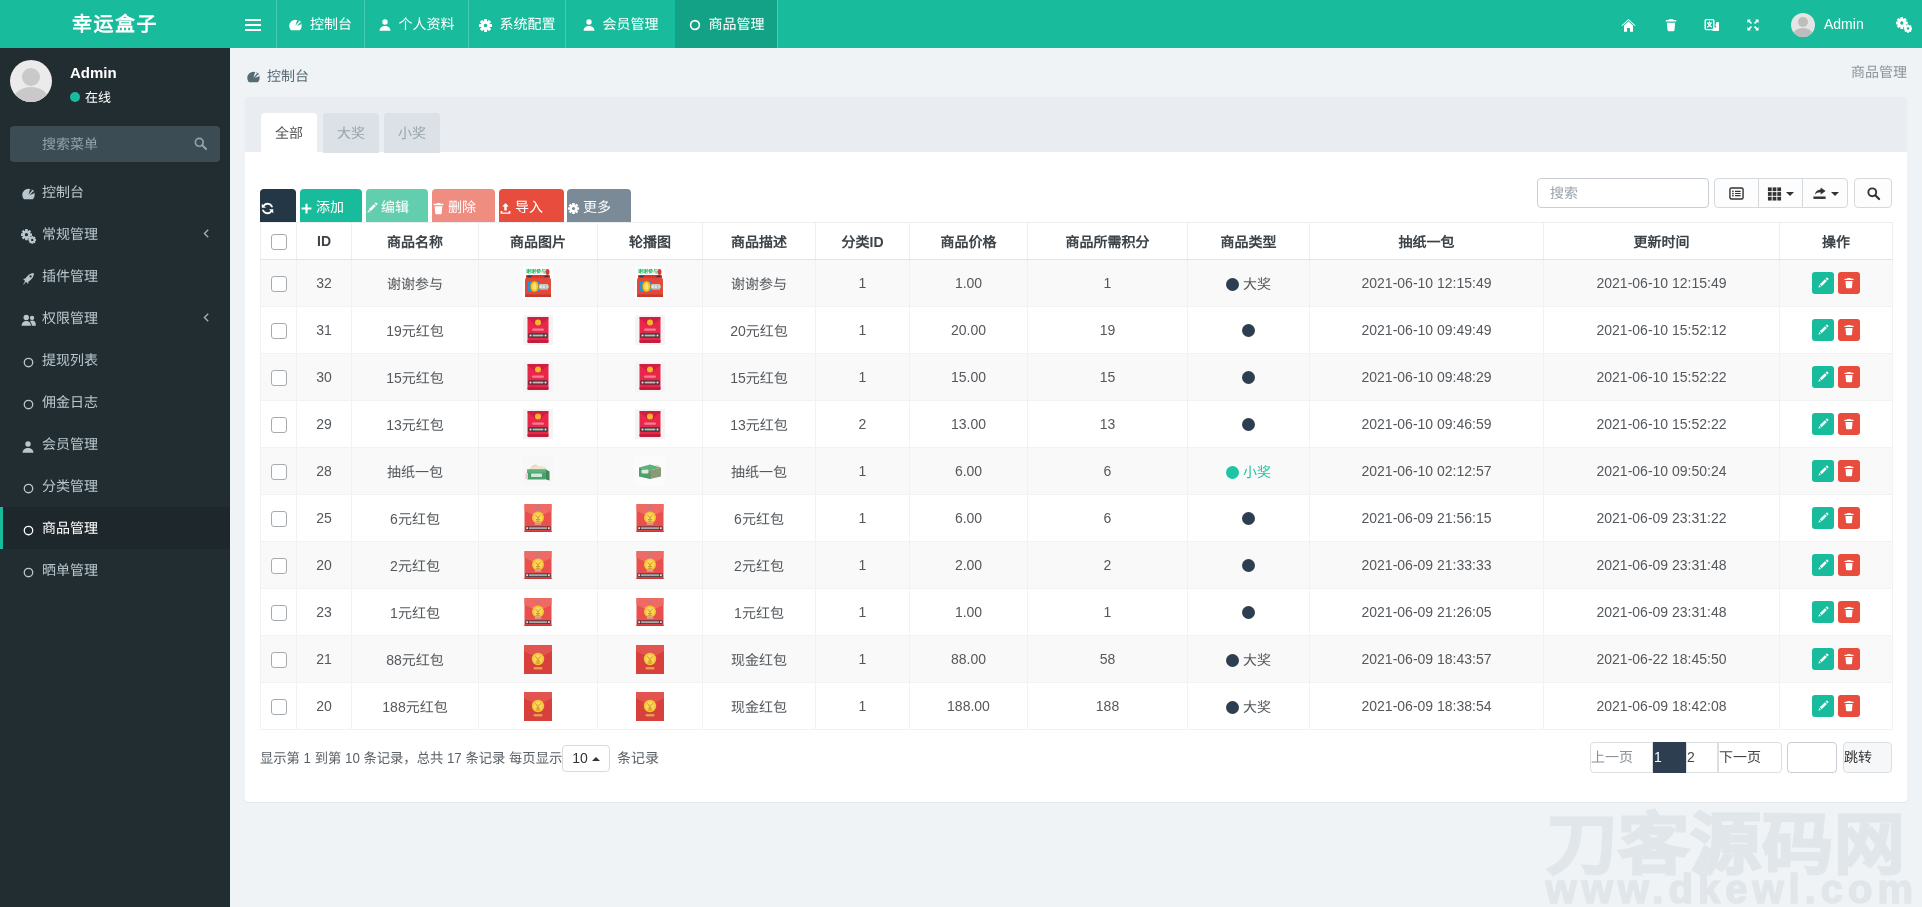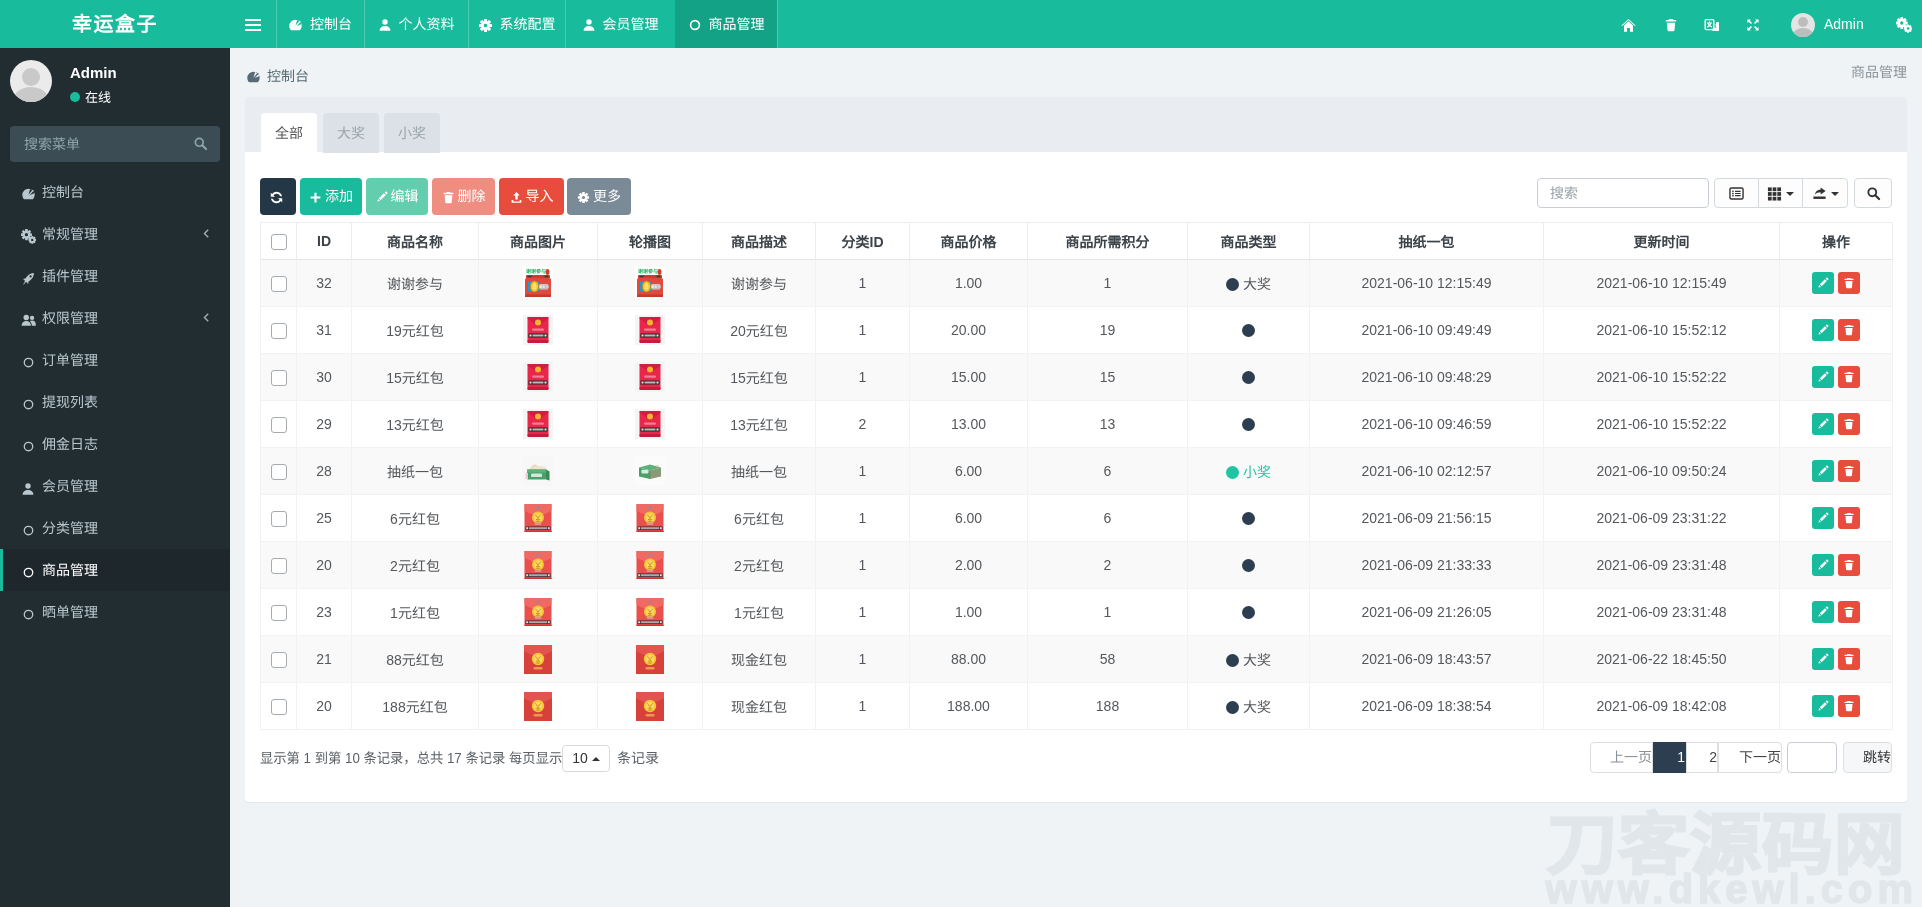--- a/index.html
+++ b/index.html
@@ -6,21 +6,21 @@
 
 #sidebar{position:absolute;left:0;top:0;width:230px;height:907px;background:#222d32;z-index:5}
 #logo{height:48px;background:#18bc9c;color:#fff;font-size:20px;font-weight:bold;text-align:center;line-height:48px;letter-spacing:1.5px}
 #userpanel{position:relative;height:62px;margin:12px 0 0 10px}
 #avatar{position:absolute;left:0;top:0;width:42px;height:42px;border-radius:50%;background:#ebebeb;overflow:hidden}
 #avatar i{position:absolute;left:12px;top:8px;width:18px;height:18px;border-radius:50%;background:#c9c9c9}
 #avatar u{position:absolute;left:4px;top:27px;width:34px;height:24px;border-radius:50%;background:#c9c9c9}
 #uname{position:absolute;left:60px;top:4px;color:#fff;font-weight:bold;font-size:15px}
 #ustat{position:absolute;left:60px;top:27px;color:#fff;font-size:13px}
 #ustat b{display:inline-block;width:10px;height:10px;border-radius:50%;background:#18bc9c;margin-right:5px}
-#sidesearch{position:absolute;left:10px;top:126px;width:210px;height:36px;background:#3b4c54;border-radius:4px;color:#90a4ab;font-size:14px;line-height:36px;padding-left:14px}
+#sidesearch{position:absolute;left:10px;top:126px;width:210px;height:36px;background:#3b4c54;border-radius:4px;color:#90a4ab;font-size:14px;line-height:36px;padding-left:32px}
 #sidesearch svg{position:absolute;right:12px;top:10px}
 #menu{position:absolute;top:171px;left:0;width:230px;list-style:none}
 #menu li{height:42px;line-height:42px;color:#b8c7ce;font-size:14px;position:relative;border-left:3px solid transparent;padding-left:18px}
 #menu li .mi{display:inline-block;width:14px;margin-right:7px;text-align:center;vertical-align:middle}
 #menu li.active{background:#1e282c;border-left-color:#18bc9c;color:#fff}
 #menu li .arr{position:absolute;right:18px;top:15px;opacity:.85;line-height:0}
 
 #navbar{position:absolute;left:230px;top:0;right:0;height:48px;background:#18bc9c;z-index:4;color:#fff}
 .nitem{position:absolute;top:0;height:48px;line-height:48px;text-align:center;font-size:14px;color:#fff}
 .nitem svg{margin-right:7px}
@@ -31,39 +31,39 @@
 
 #crumb{position:absolute;left:246px;top:65px;font-size:14px;color:#576b77}
 #crumb svg{margin-right:6px}
 #crumbr{position:absolute;right:15px;top:61px;font-size:14px;color:#8c959c}
 #panel{position:absolute;left:245px;top:97px;width:1662px;height:705px;background:#fff;border-radius:4px;box-shadow:0 1px 1px rgba(0,0,0,.05)}
 #phead{position:absolute;left:0;top:0;width:100%;height:55px;background:#e9edf1;border-radius:4px 4px 0 0}
 .tab{position:absolute;top:16px;height:40px;line-height:40px;width:56px;text-align:center;font-size:14px;border-radius:4px 4px 0 0}
 .tab.on{background:#fff;color:#555}
 .tab.off{background:#dbe1e6;color:#9aa5ad}
 
-.btn{position:absolute;top:81px;height:37px;line-height:37px;border-radius:4px;color:#fff;font-size:14px;text-align:center}
+.btn{position:absolute;top:92px;height:37px;line-height:37px;border-radius:4px;color:#fff;font-size:14px;text-align:left}
 .btn svg{margin-right:3px}
 
 #srch{position:absolute;top:81px;left:1292px;width:172px;height:30px;border:1px solid #c8ced3;border-radius:4px;background:#fff;color:#9aa3ab;font-size:14px;line-height:28px;padding-left:12px}
 .tbtn{position:absolute;top:81px;height:30px;background:#fdfdfd;border:1px solid #d4d9dd;line-height:28px;text-align:center}
 
 #tbl{position:absolute;left:15px;top:125px;border-collapse:collapse;table-layout:fixed;width:1632px;font-size:14px}
 #tbl th{height:37px;font-size:14px;color:#3c4349;border:1px solid #eceeef;border-bottom:1px solid #e2e5e7;font-weight:bold;background:#fff}
 #tbl td{height:47px;color:#54585c;text-align:center;border:1px solid #f1f2f3;padding:0}
 #tbl tr.od td{background:#f9f9f9}
 .ck{display:inline-block;width:16px;height:16px;border:1px solid #a6abb0;border-radius:3px;background:#fff;vertical-align:middle}
 .dot{display:inline-block;width:13px;height:13px;border-radius:50%;background:#2c3e50;vertical-align:-2px}
 .dot.g{background:#1dc5a3}
 .tgreen{color:#1dc5a3}
 .abtn{display:inline-block;width:22px;height:22px;border-radius:3px;vertical-align:middle}
 .abtn svg{margin-top:4px}
 
 #foot{position:absolute;left:15px;top:648px;width:1632px;font-size:14px;color:#5b6166;line-height:27px}
-.pgbtn{position:absolute;top:0;height:31px;line-height:29px;text-align:right;border:1px solid #dcdfe2;background:#fff;font-size:14px;color:#8b9299}
+.pgbtn{position:absolute;top:0;height:31px;line-height:29px;text-align:left;border:1px solid #dcdfe2;background:#fff;font-size:14px;color:#8b9299}
 #wm1{position:absolute;right:16px;top:805px;font-size:57px;font-weight:bold;color:#e1e6ea;letter-spacing:1px;transform:scale(1.24,1.18);transform-origin:100% 100%;-webkit-text-stroke:2px #e1e6ea}
 #wm2{position:absolute;right:4px;top:867px;font-size:40px;font-weight:bold;color:#e1e6ea;letter-spacing:5px;-webkit-text-stroke:1.5px #e1e6ea}
 </style></head><body>
 <div id="sidebar">
     <div id="logo">幸运盒子</div>
     <div id="userpanel">
       <div id="avatar">
         <i></i>
         <u></u>
       </div>
@@ -111,23 +111,20 @@
             <path d="M3.4 12.6c-.7.7-1.2 2-1.2 2s1.3-.5 2-1.2z" fill="#b8c7ce"></path>
           </svg></span>插件管理</li>
 <li><span class="mi"><svg width="15" height="15" viewBox="0 0 16 16" style="vertical-align:middle;">
             <circle cx="5.6" cy="4.8" r="2.9" fill="#b8c7ce"></circle>
             <path d="M.6 13.6c0-3.1 2.2-5 5-5s5 1.9 5 5z" fill="#b8c7ce"></path>
             <circle cx="11.8" cy="5.2" r="2.3" fill="#b8c7ce"></circle>
             <path d="M11.6 13.6c0-2.1-.8-3.8-2.2-4.9.7-.4 1.5-.6 2.4-.6 2.3 0 4 1.6 4 4.4v1.1z" fill="#b8c7ce"></path>
           </svg></span>权限管理<span class="arr"><svg width="11" height="11" viewBox="0 0 16 16" style="vertical-align:middle;">
             <path d="M10.5 2.5 5 8l5.5 5.5" fill="none" stroke="#b8c7ce" stroke-width="2"></path>
           </svg></span></li>
-<li><span class="mi"><svg width="13" height="13" viewBox="0 0 16 16" style="vertical-align:middle;">
-            <circle cx="8" cy="8" r="5.20" fill="none" stroke="#b8c7ce" stroke-width="1.6"></circle>
-          </svg></span>订单管理</li>
 <li><span class="mi"><svg width="13" height="13" viewBox="0 0 16 16" style="vertical-align:middle;">
             <circle cx="8" cy="8" r="5.20" fill="none" stroke="#b8c7ce" stroke-width="1.6"></circle>
           </svg></span>提现列表</li>
 <li><span class="mi"><svg width="13" height="13" viewBox="0 0 16 16" style="vertical-align:middle;">
             <circle cx="8" cy="8" r="5.20" fill="none" stroke="#b8c7ce" stroke-width="1.6"></circle>
           </svg></span>佣金日志</li>
 <li><span class="mi"><svg width="14" height="14" viewBox="0 0 16 16" style="vertical-align:middle;">
             <circle cx="8" cy="4.6" r="3.1" fill="#b8c7ce"></circle>
             <path d="M1.8 14.6c0-3.4 2.8-5.4 6.2-5.4s6.2 2 6.2 5.4z" fill="#b8c7ce"></path>
           </svg></span>会员管理</li>

